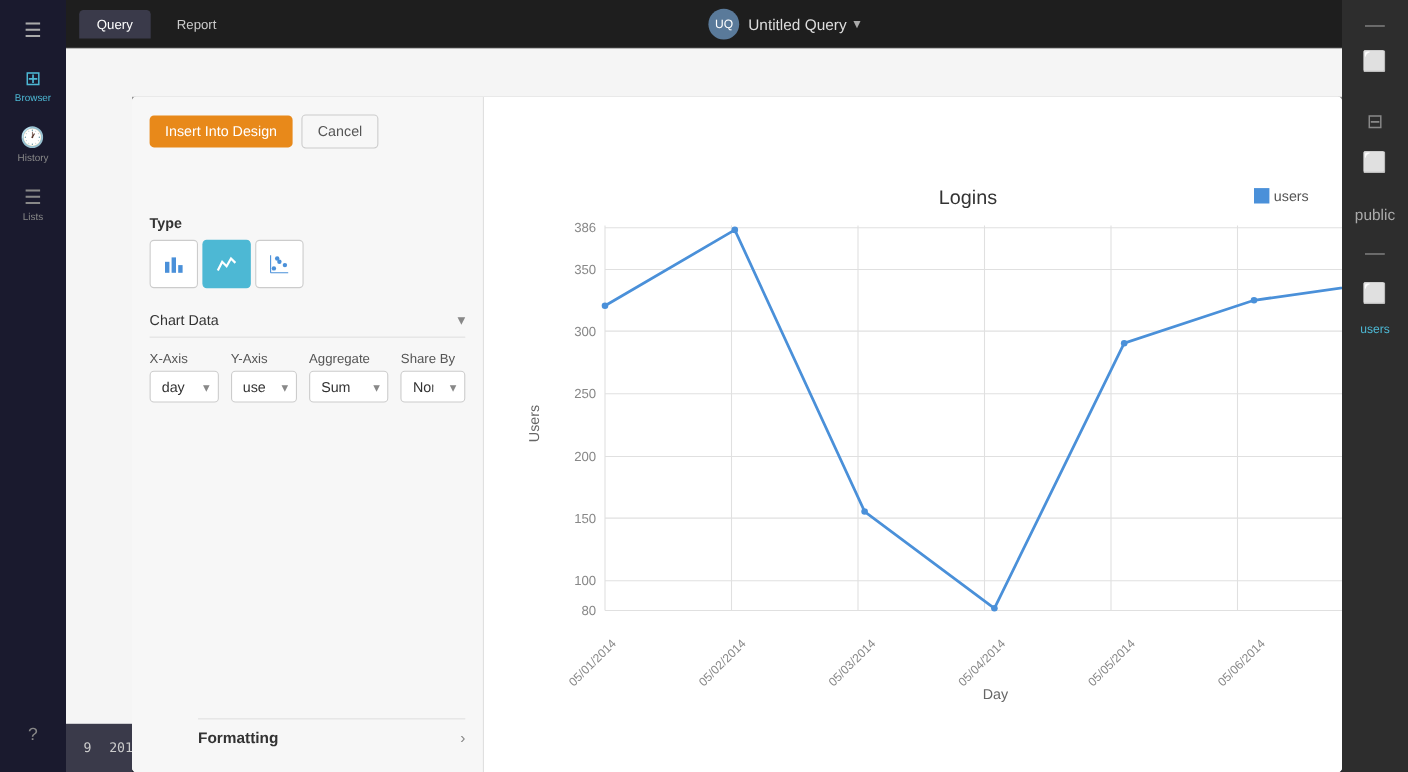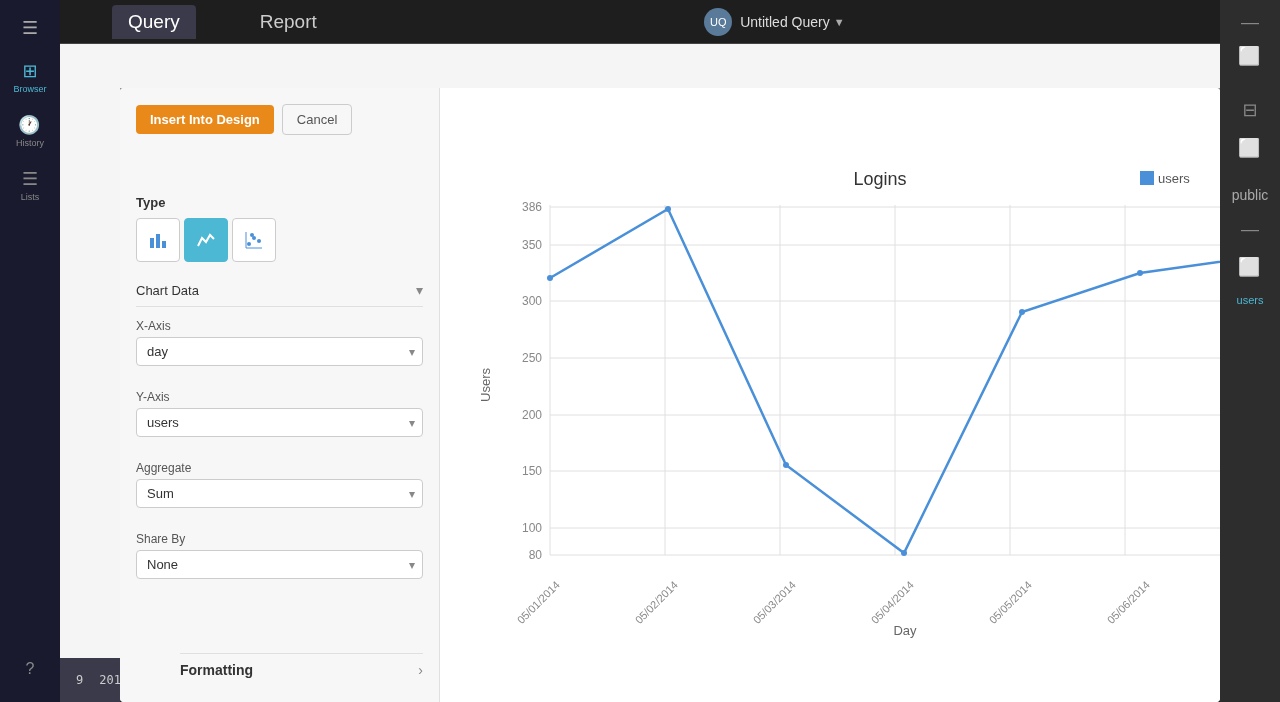--- a/index.html
+++ b/index.html
@@ -14,52 +14,52 @@
     .sidebar-item { display: flex; flex-direction: column; align-items: center; justify-content: center; width: 100%; padding: 8px 0; cursor: pointer; color: #888; gap: 2px; }
     .sidebar-item.active { color: #4db8d4; }
     .sidebar-item-icon { font-size: 18px; }
     .sidebar-item-label { font-size: 9px; }
 
     
     .main-content { flex: 1; display: flex; flex-direction: column; background: #2d2d2d; }
 
     
     .topbar { height: 44px; background: #1e1e1e; display: flex; align-items: center; padding: 0 12px; gap: 8px; border-bottom: 1px solid #444; }
-    .tab { padding: 6px 16px; border-radius: 4px 4px 0 0; font-size: 19px; cursor: pointer; color: #ccc; margin-left: 40px; }
+    .tab { padding: 6px 16px; border-radius: 4px 4px 0 0; font-size: 12px; cursor: pointer; color: #ccc; }
     .tab.active { background: #3a3a4a; color: #fff; }
     .topbar-center { flex: 1; display: flex; align-items: center; justify-content: center; gap: 8px; }
     .avatar { width: 28px; height: 28px; border-radius: 50%; background: #5a7a9a; display: flex; align-items: center; justify-content: center; color: #fff; font-size: 11px; }
     .query-title { color: #ddd; font-size: 14px; display: flex; align-items: center; gap: 4px; }
     .topbar-actions { display: flex; align-items: center; gap: 8px; }
     .btn-preview { padding: 6px 14px; background: transparent; border: 1px solid #666; color: #ccc; border-radius: 4px; font-size: 13px; cursor: pointer; }
     .btn-share { padding: 6px 14px; background: #e8891a; border: none; color: #fff; border-radius: 4px; font-size: 13px; cursor: pointer; }
     .btn-more { padding: 6px 10px; background: transparent; border: 1px solid #666; color: #ccc; border-radius: 4px; font-size: 13px; cursor: pointer; }
 
     
     .modal-container { position: absolute; top: 44px; left: 60px; right: 0; bottom: 0; background: rgba(0,0,0,0.4); z-index: 10; display: flex; align-items: flex-start; justify-content: flex-start; }
     .modal { background: #fff; border-radius: 4px; display: flex; width: calc(100% - 0px); height: calc(100% - 0px); overflow: hidden; }
 
     
     .left-panel { width: 320px; min-width: 320px; background: #f7f7f7; border-right: 1px solid #e0e0e0; display: flex; flex-direction: column; padding: 16px; gap: 12px; position: relative; }
     .modal-actions { display: flex; gap: 8px; align-items: center; }
-    .btn-insert { padding: 7px 14px; background: #e8891a; border: none; color: #fff; border-radius: 4px; font-size: 13px; cursor: pointer; font-weight: 700; }
+    .btn-insert { padding: 7px 14px; background: #e8891a; border: none; color: #fff; border-radius: 4px; font-size: 13px; cursor: pointer; font-weight: 400; }
     .btn-cancel { padding: 7px 14px; background: transparent; border: 1px solid #ccc; color: #555; border-radius: 4px; font-size: 13px; cursor: pointer; }
 
     .type-section { display: flex; flex-direction: column; gap: 8px; margin-top: 48px; }
     .section-label { font-size: 13px; font-weight: 600; color: #333; }
     .type-buttons { display: flex; gap: 4px; }
     .type-btn { width: 44px; height: 44px; border: 1px solid #ccc; background: #fff; border-radius: 4px; display: flex; align-items: center; justify-content: center; cursor: pointer; color: #666; font-size: 18px; }
     .type-btn.active { background: #4db8d4; border-color: #4db8d4; color: #fff; }
 
     .chart-data-section { display: flex; flex-direction: column; gap: 0; }
     .section-header { display: flex; align-items: center; justify-content: space-between; padding: 8px 0; border-bottom: 1px solid #e0e0e0; cursor: pointer; }
     .section-header-title { font-size: 13px; font-weight: 400; color: #333; }
     .chevron { font-size: 14px; color: #888; }
 
-    .chart-fields { display: flex; flex-direction: column; gap: 24px; padding-top: 12px; }
+    .chart-fields { display: flex; flex-direction: row; gap: 11px; padding-top: 12px; }
     .field-group { display: flex; flex-direction: column; gap: 4px; }
     .field-label { font-size: 12px; color: #555; font-weight: 500; }
     .select-wrapper { position: relative; }
     .field-select { width: 100%; padding: 6px 28px 6px 10px; border: 1px solid #ccc; border-radius: 4px; background: #fff; font-size: 13px; color: #333; appearance: none; cursor: pointer; }
     .select-arrow { position: absolute; right: 8px; top: 50%; transform: translateY(-50%); color: #888; font-size: 12px; pointer-events: none; }
 
     .formatting-section { margin-top: auto; margin-left: 44px; }
     .formatting-header { display: flex; align-items: center; justify-content: space-between; padding: 8px 0; border-top: 1px solid #e0e0e0; cursor: pointer; }
     .formatting-title { font-size: 14px; font-weight: 600; color: #333; }
     .chevron-right { font-size: 14px; color: #888; }

